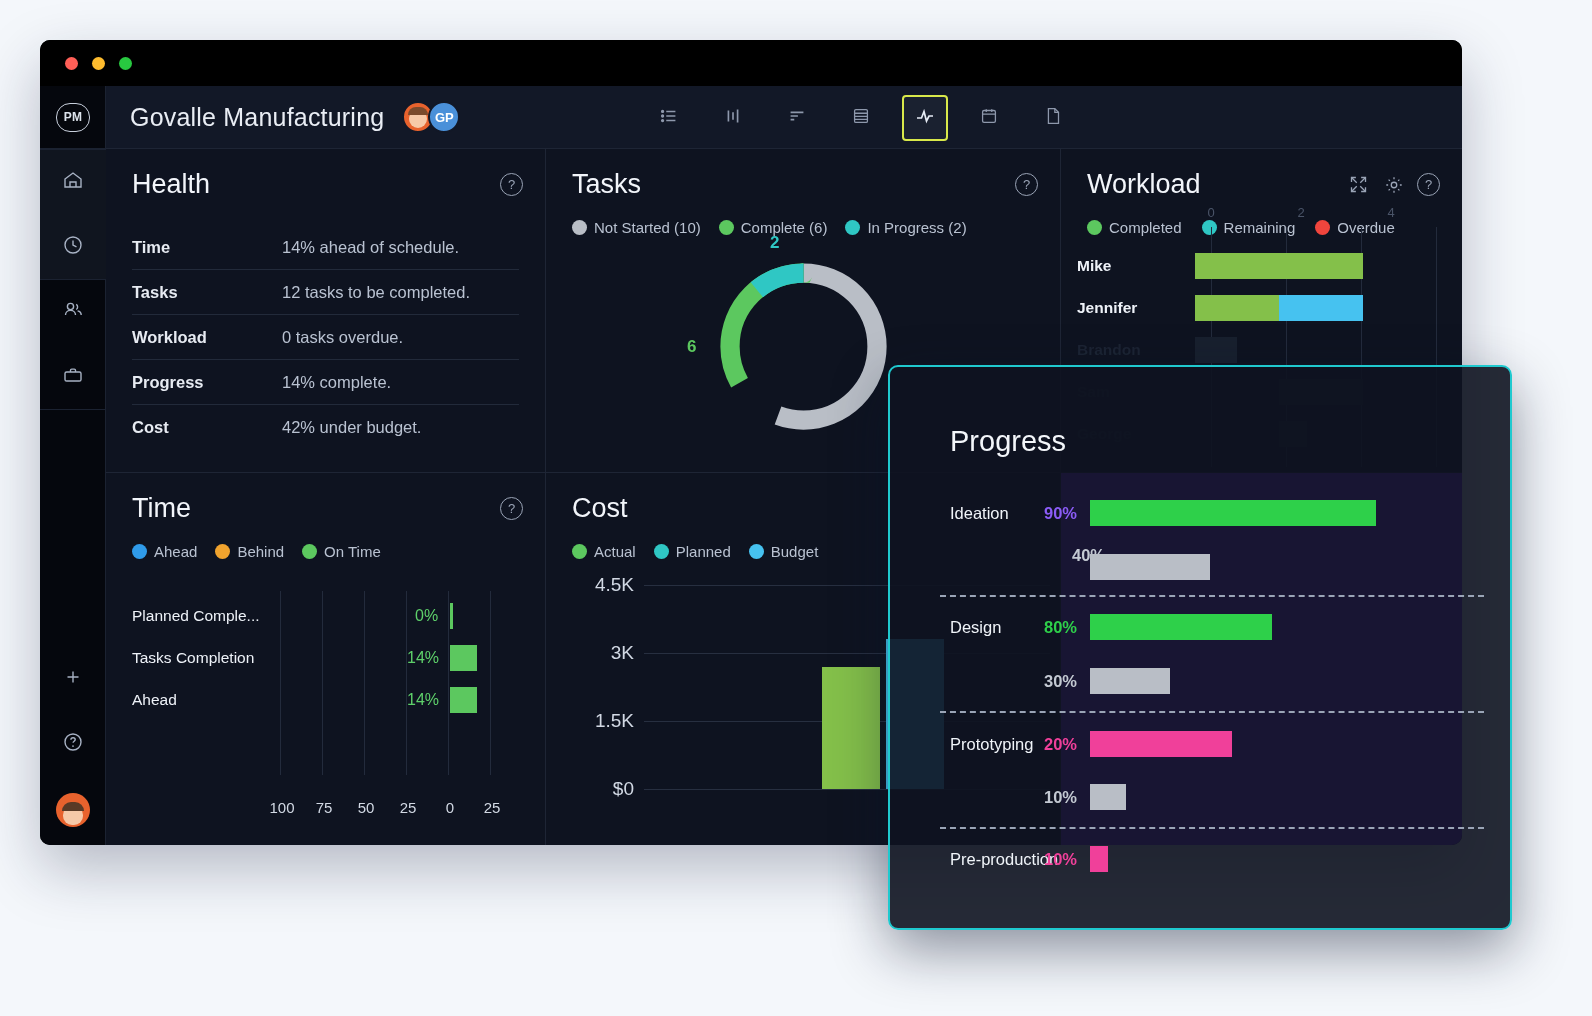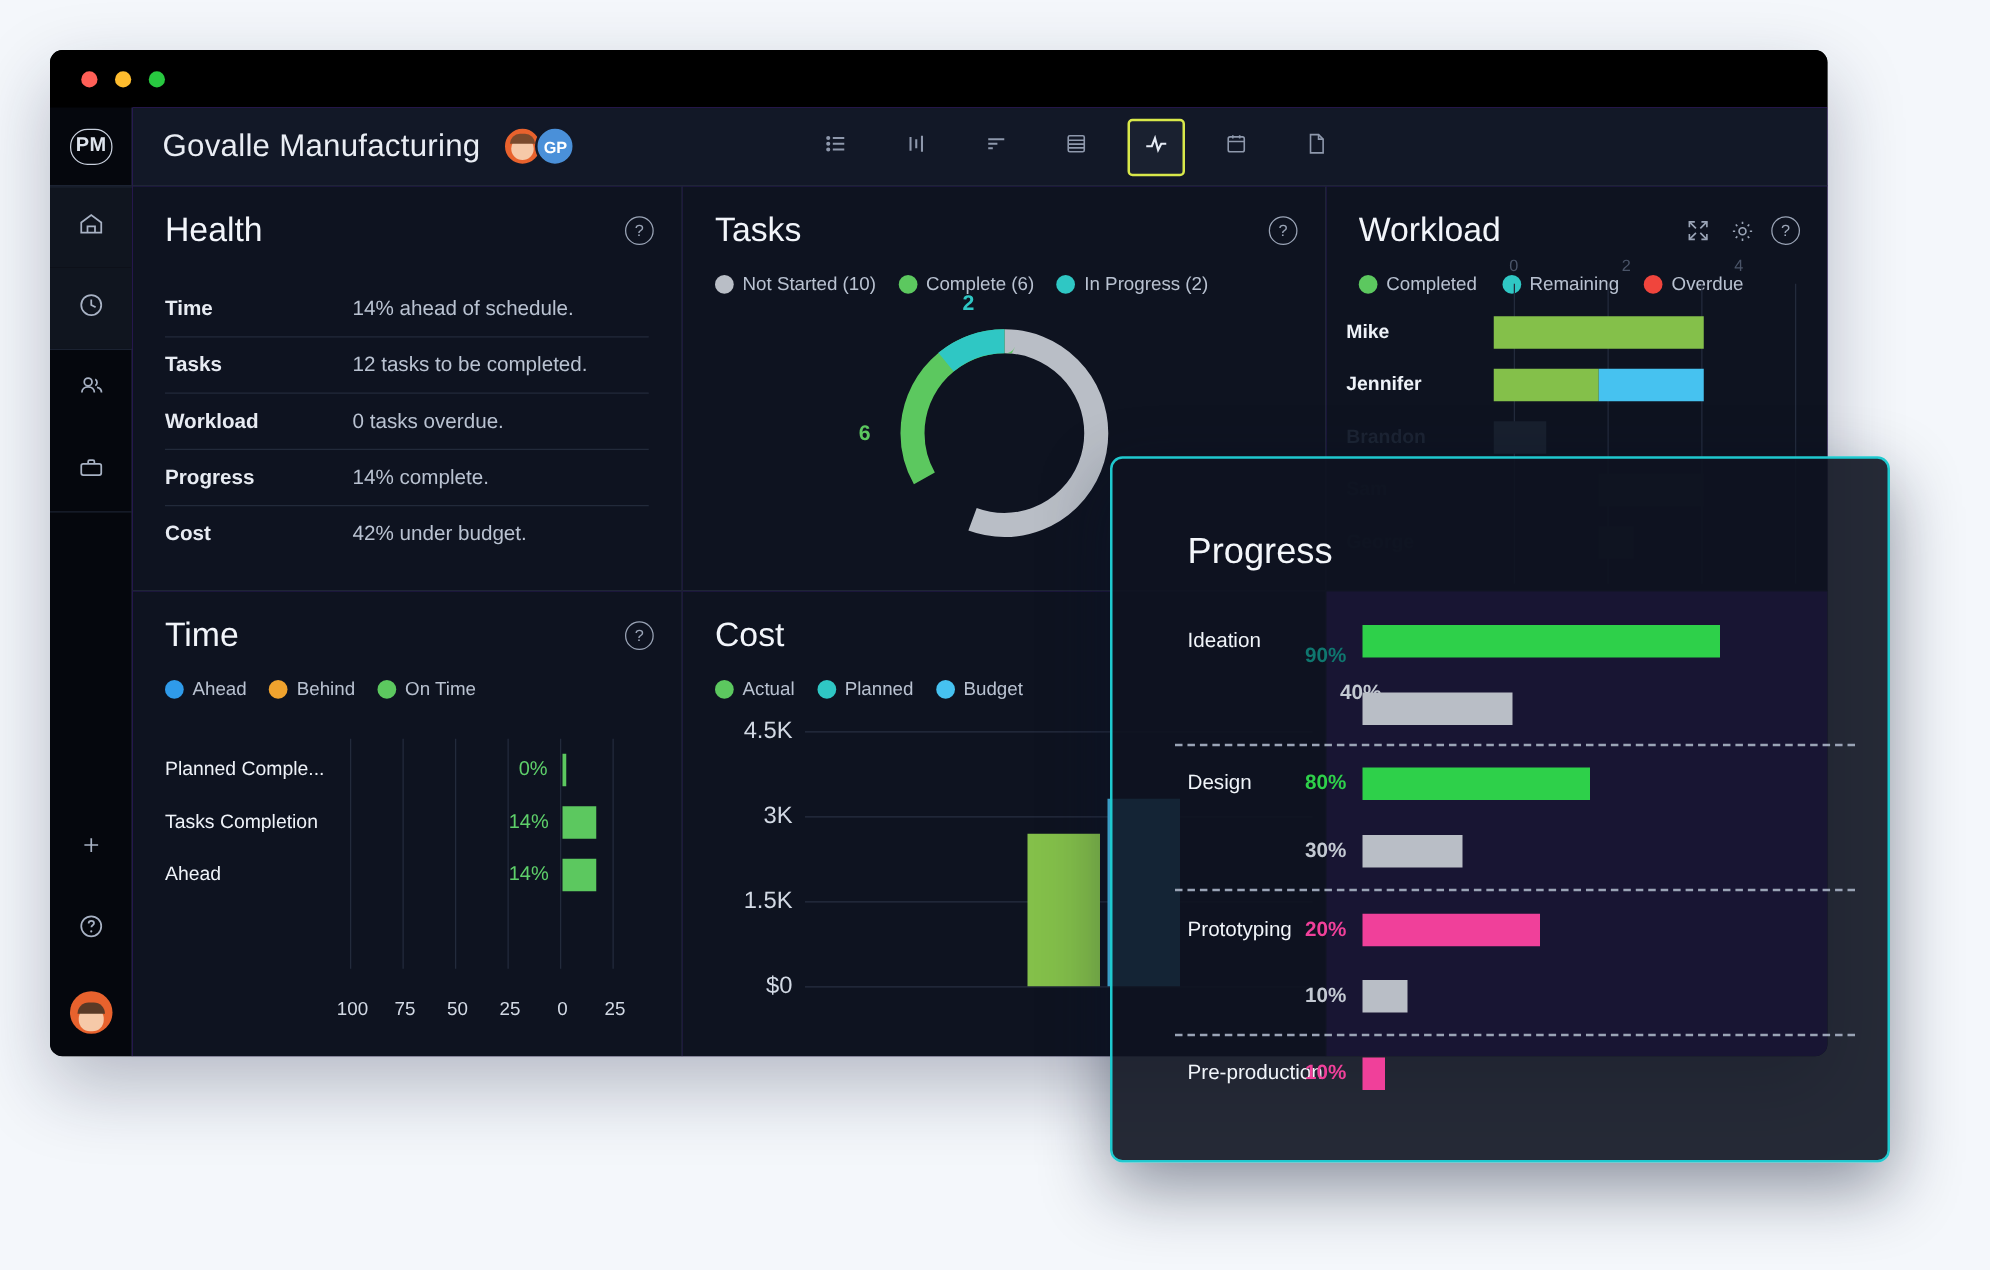--- a/index.html
+++ b/index.html
@@ -36,21 +36,21 @@
     border-right: 1px solid #1b2231;
   }
   .side-logo {
     position: absolute; left: 0; top: 0; width: 66px; height: 63px;
     display: flex; align-items: center; justify-content: center;
     border-bottom: 1px solid #1b2231;
   }
   .pm-badge {
     width: 34px; height: 29px; border: 1.6px solid #c8cfdc; border-radius: 14px;
     display: flex; align-items: center; justify-content: center;
-    color: #dde3ec; font-size: 16px; font-weight: bold; letter-spacing: .3px;
+    color: #dde3ec; font-size: 12px; font-weight: bold; letter-spacing: .3px;
   }
   .side-group { position: absolute; left: 0; width: 66px; }
   .side-item {
     width: 66px; height: 65px;
     display: flex; align-items: center; justify-content: center;
     color: #a8b2c4;
   }
   .side-item.active { background: #10151f; }
   .side-divider { position: absolute; left: 0; width: 66px; height: 1px; background: #1b2231; }
   .side-avatar {
@@ -571,21 +571,21 @@
 
     </div>
   </div>
 </div>
 
 <div id="progress-card">
   <div id="progress-title">Progress</div>
 
   <div class="pg-group">
     <span class="pg-name" style="top:146px;">Ideation</span>
-    <span class="pg-pct" style="top:146px; color:#0f766e;margin-top:12px;">90%</span>
+    <span class="pg-pct" style="top:146px; color:#8b5cf6;">90%</span>
     <span class="pg-bar" style="top:146px; width:286px; background:#2ed04a;"></span>
     <span class="pg-pct" style="top:188px; color:#c3c9d2;margin-left:28px;">40%</span>
     <span class="pg-bar" style="top:200px; width:120px; background:#b9bec6;"></span>
   </div>
   <div class="pg-sep" style="top:228px;"></div>
 
   <div class="pg-group">
     <span class="pg-name" style="top:260px;">Design</span>
     <span class="pg-pct" style="top:260px; color:#2ed04a;">80%</span>
     <span class="pg-bar" style="top:260px; width:182px; background:#2ed04a;"></span>

